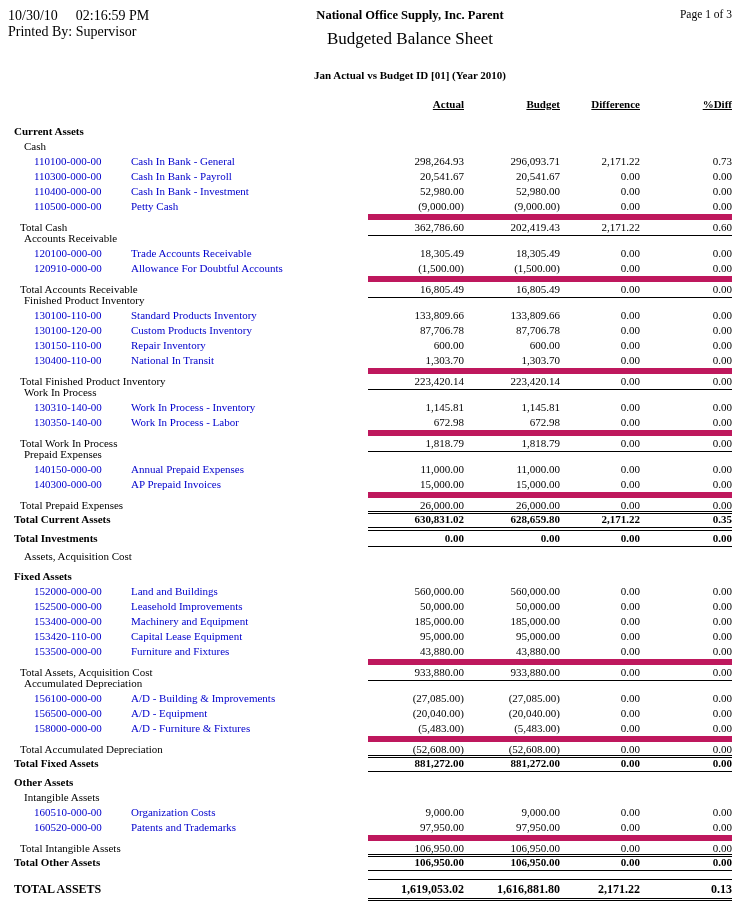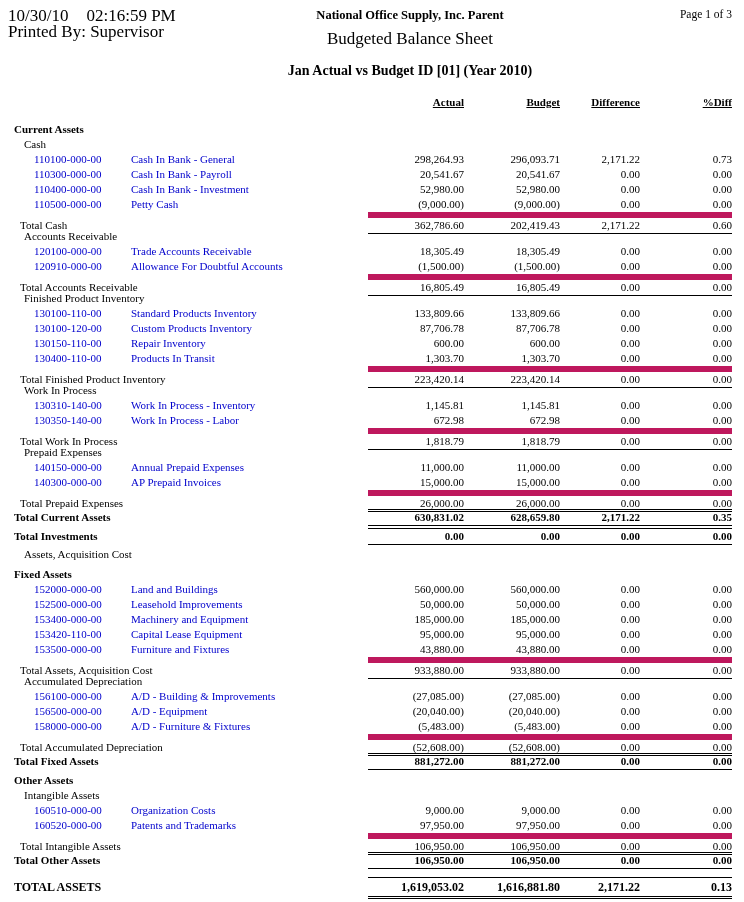--- a/index.html
+++ b/index.html
@@ -4,27 +4,27 @@
 <style>
   html,body { margin:0; padding:0; background:#fff; }
   body {
     width:744px; height:902px; overflow:hidden;
     font-family:"Liberation Serif", serif; color:#000;
   }
   .page { padding:8px 12px 0 8px; }
 
   
   .hdr { display:flex; align-items:flex-start; }
-  .hdr-left { width:190px; font-size:17px; line-height:16px; }
+  .hdr-left { width:190px; font-size:14px; line-height:16px; }
   .hdr-left .time { margin-left:18px; }
   .hdr-center { flex:1; text-align:center; }
   .hdr-right { width:110px; text-align:right; font-size:11.5px; }
   .company { font-size:12.5px; font-weight:bold; }
   .title { font-size:17px; margin-top:6px; }
-  .subtitle { font-size:14px; font-weight:bold; margin-top:14px; }
+  .subtitle { font-size:11px; font-weight:bold; margin-top:20px; }
 
   
   .row { display:flex; align-items:baseline; height:15px; line-height:15px; font-size:11px; }
   .lbl { flex:1; white-space:nowrap; overflow:hidden; }
   .val { text-align:right; white-space:nowrap; }
   .c0 { width:96px; }
   .c1 { width:96px; }
   .c2 { width:80px; }
   .c3 { width:92px; }
 
@@ -161,21 +161,21 @@
         <div class="val c3">0.00</div>
       </div>
       <div class="row acct">
         <div class="lbl"><span class="acct-num">130150-110-00</span><span class="acct-name">Repair Inventory</span></div>
         <div class="val c0">600.00</div>
         <div class="val c1">600.00</div>
         <div class="val c2">0.00</div>
         <div class="val c3">0.00</div>
       </div>
       <div class="row acct">
-        <div class="lbl"><span class="acct-num">130400-110-00</span><span class="acct-name">Products In Transit</span></div>
+        <div class="lbl"><span class="acct-num">130400-110-00</span><span class="acct-name">National In Transit</span></div>
         <div class="val c0">1,303.70</div>
         <div class="val c1">1,303.70</div>
         <div class="val c2">0.00</div>
         <div class="val c3">0.00</div>
       </div>
       <div class="row tot">
         <div class="lbl">Total Finished Product Inventory</div>
         <div class="val c0">223,420.14</div>
         <div class="val c1">223,420.14</div>
         <div class="val c2">0.00</div>

